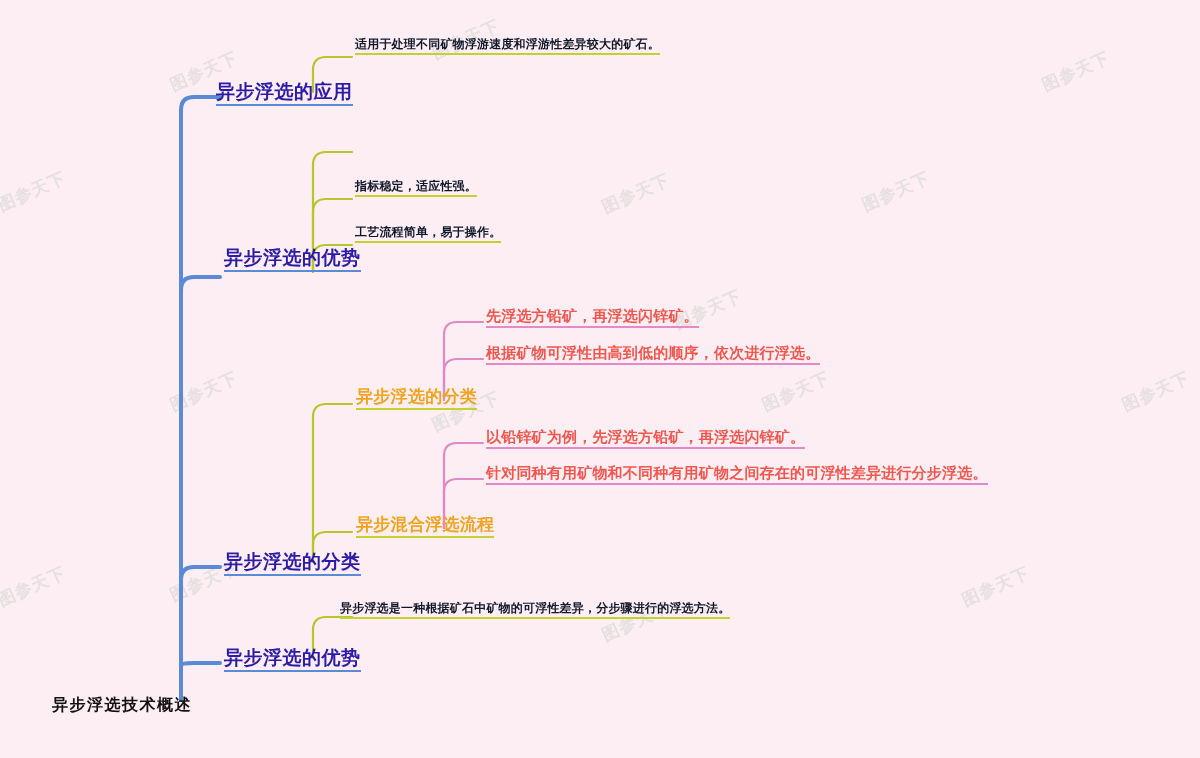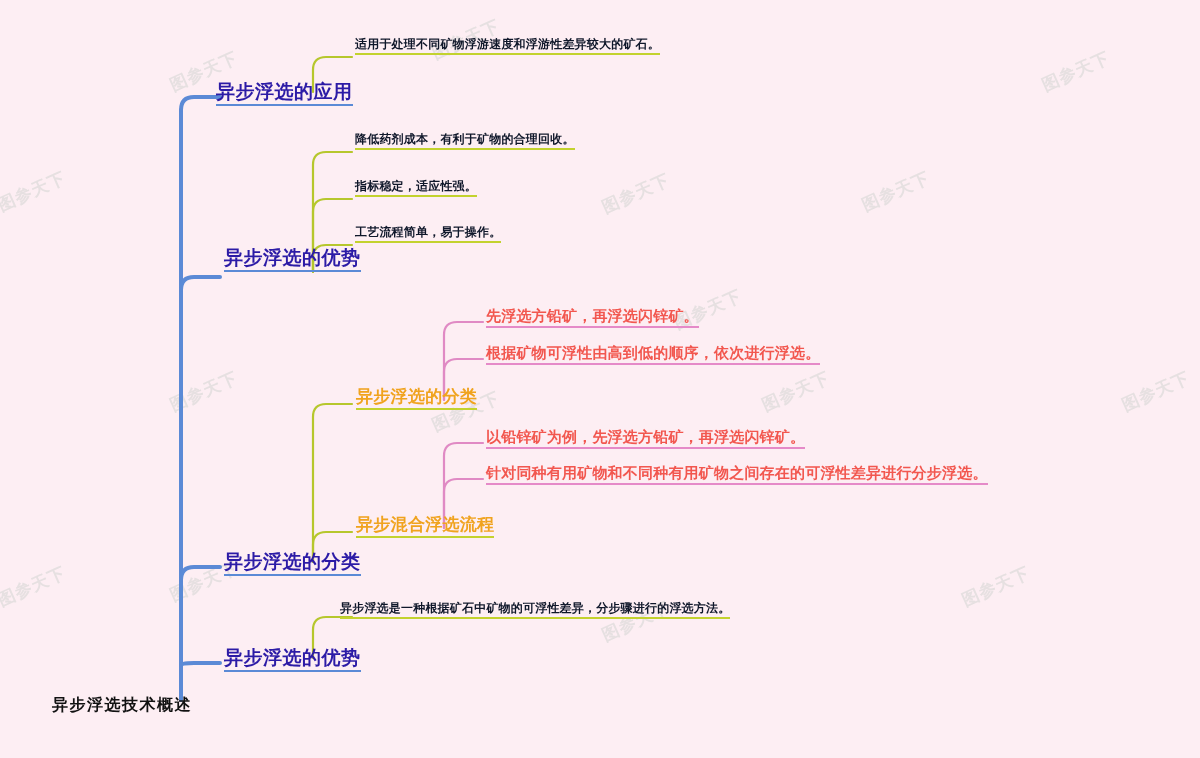--- a/index.html
+++ b/index.html
@@ -149,21 +149,20 @@
       <path d="M444,528 L444,492 Q444,479 457,479 L483,479"></path>
     </g>
   </svg>
 
   <div class="node node-root" style="left:52px; top:697px;">异步浮选技术概述</div>
 
   <div class="node node-l1" style="left:216px; top:82px;">异步浮选的应用</div>
   <div class="node node-leaf-olive" style="left:355px; top:38px;">适用于处理不同矿物浮游速度和浮游性差异较大的矿石。</div>
 
   <div class="node node-l1" style="left:224px; top:248px;">异步浮选的优势</div>
-  <div class="node node-leaf-olive" style="left:355px; top:133px;">降低药剂成本，有利于矿物的合理回收。</div>
   <div class="node node-leaf-olive" style="left:355px; top:180px;">指标稳定，适应性强。</div>
   <div class="node node-leaf-olive" style="left:355px; top:226px;">工艺流程简单，易于操作。</div>
 
   <div class="node node-l1" style="left:224px; top:552px;">异步浮选的分类</div>
 
   <div class="node node-l2" style="left:356px; top:388px;">异步浮选的分类</div>
   <div class="node node-leaf-pink" style="left:486px; top:345px;">根据矿物可浮性由高到低的顺序，依次进行浮选。</div>
   <div class="node node-leaf-pink" style="left:486px; top:308px;">先浮选方铅矿，再浮选闪锌矿。</div>
 
   <div class="node node-l2" style="left:356px; top:516px;">异步混合浮选流程</div>

